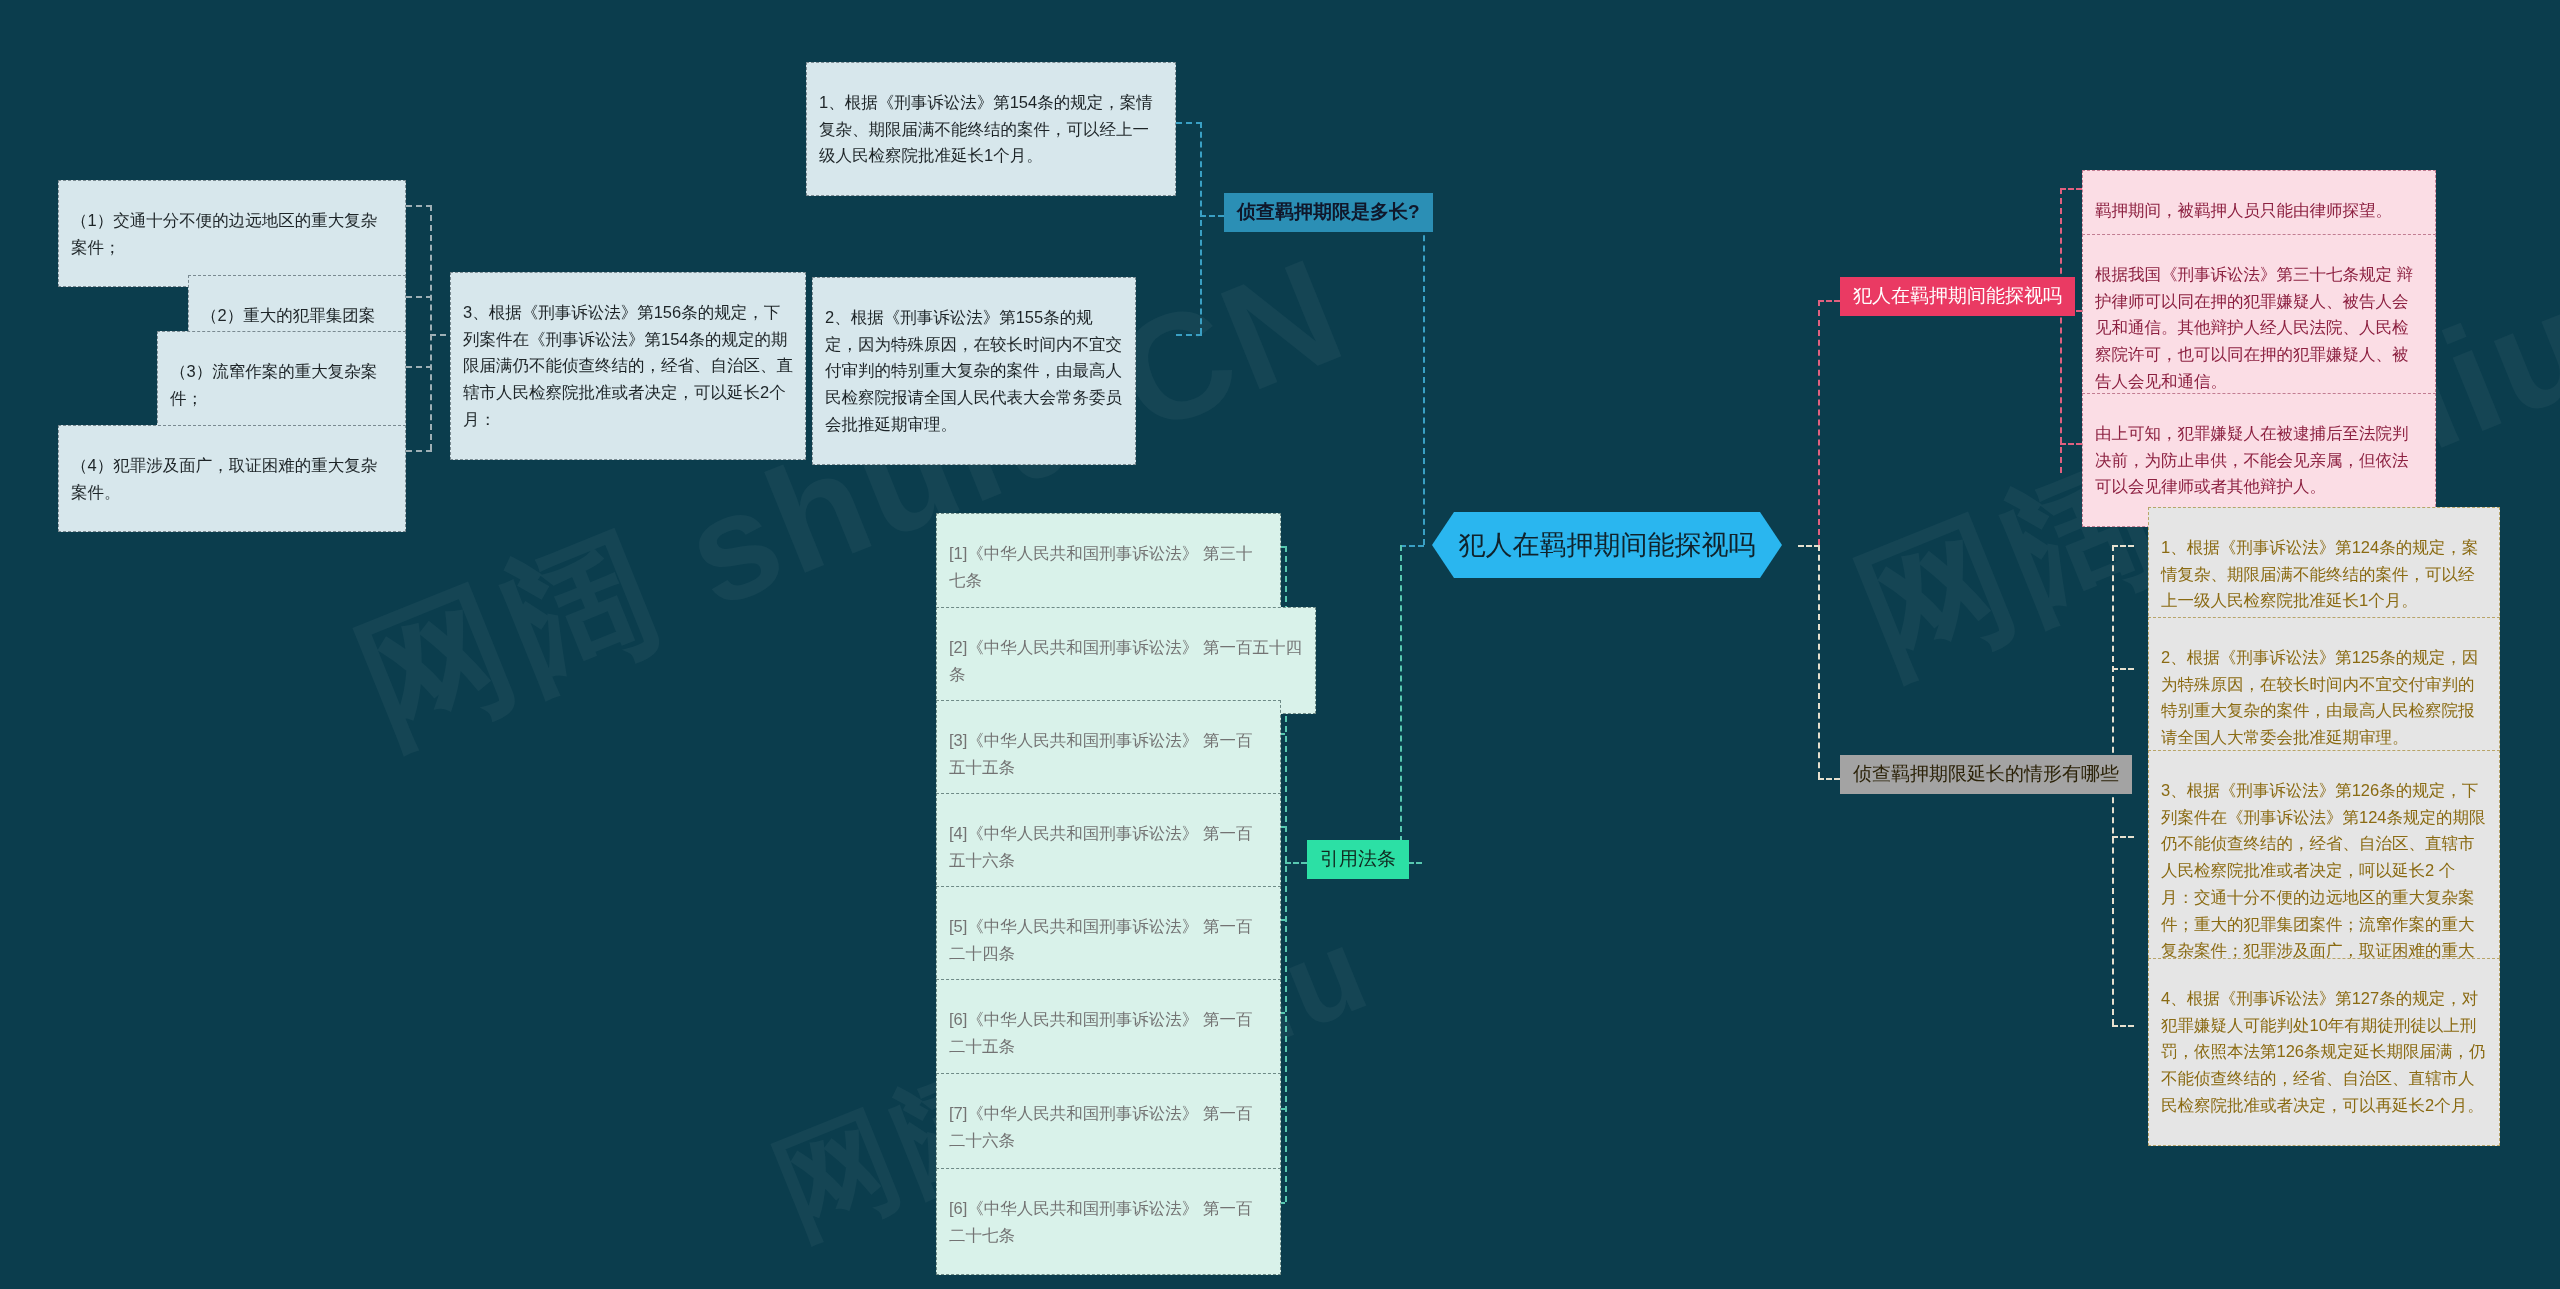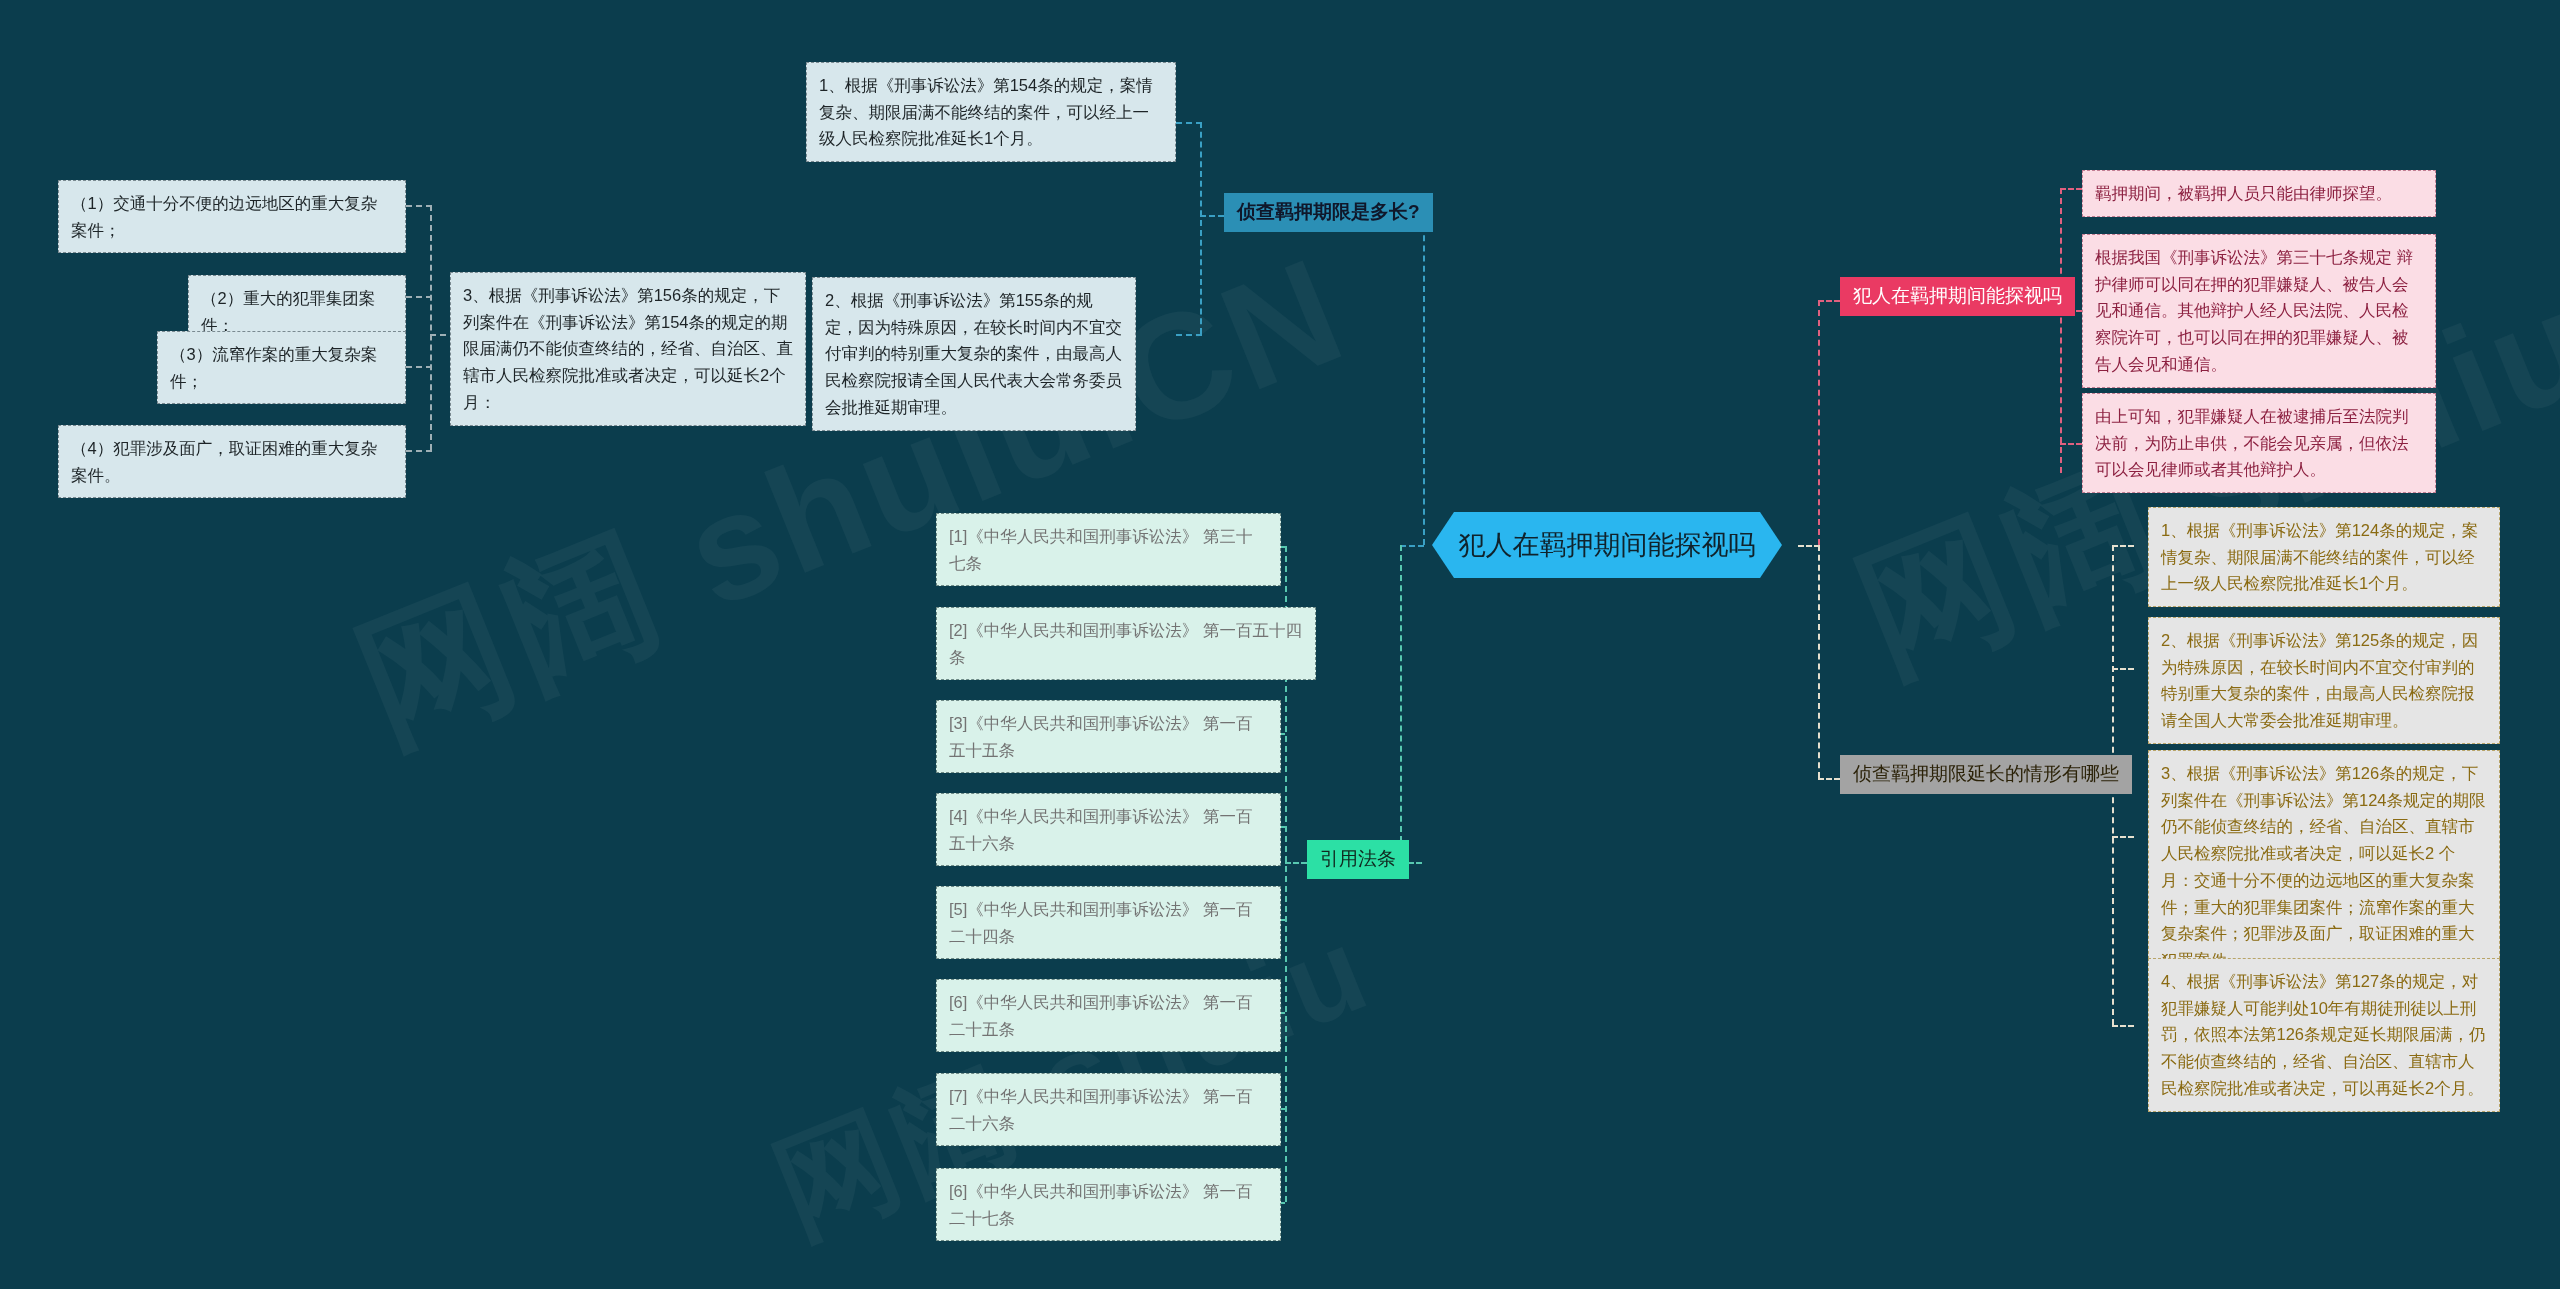--- a/index.html
+++ b/index.html
@@ -17,21 +17,21 @@
     transform:rotate(-22deg);white-space:nowrap;pointer-events:none;user-select:none;
   }
   .wm1{left:330px;top:400px;}
   .wm2{left:1830px;top:330px;}
   .wm3{left:760px;top:1000px;font-size:120px;}
 
   
   .node{
     position:absolute;box-sizing:border-box;
     font-size:16.5px;line-height:1.62;
-    padding:9px 12px;
+    padding:26px 12px;
   }
   .dash{border:1.6px dashed #7a8a91;}
 
   
   .pale{background:#d7e7ec;color:#1d2427;}
   
   .mint{background:#d9f2ea;color:#737373;border:1.6px dashed #6e8a86;}
   
   .pink{background:#fbdde5;color:#8c2040;border:1.6px dashed #c27d92;}
   

